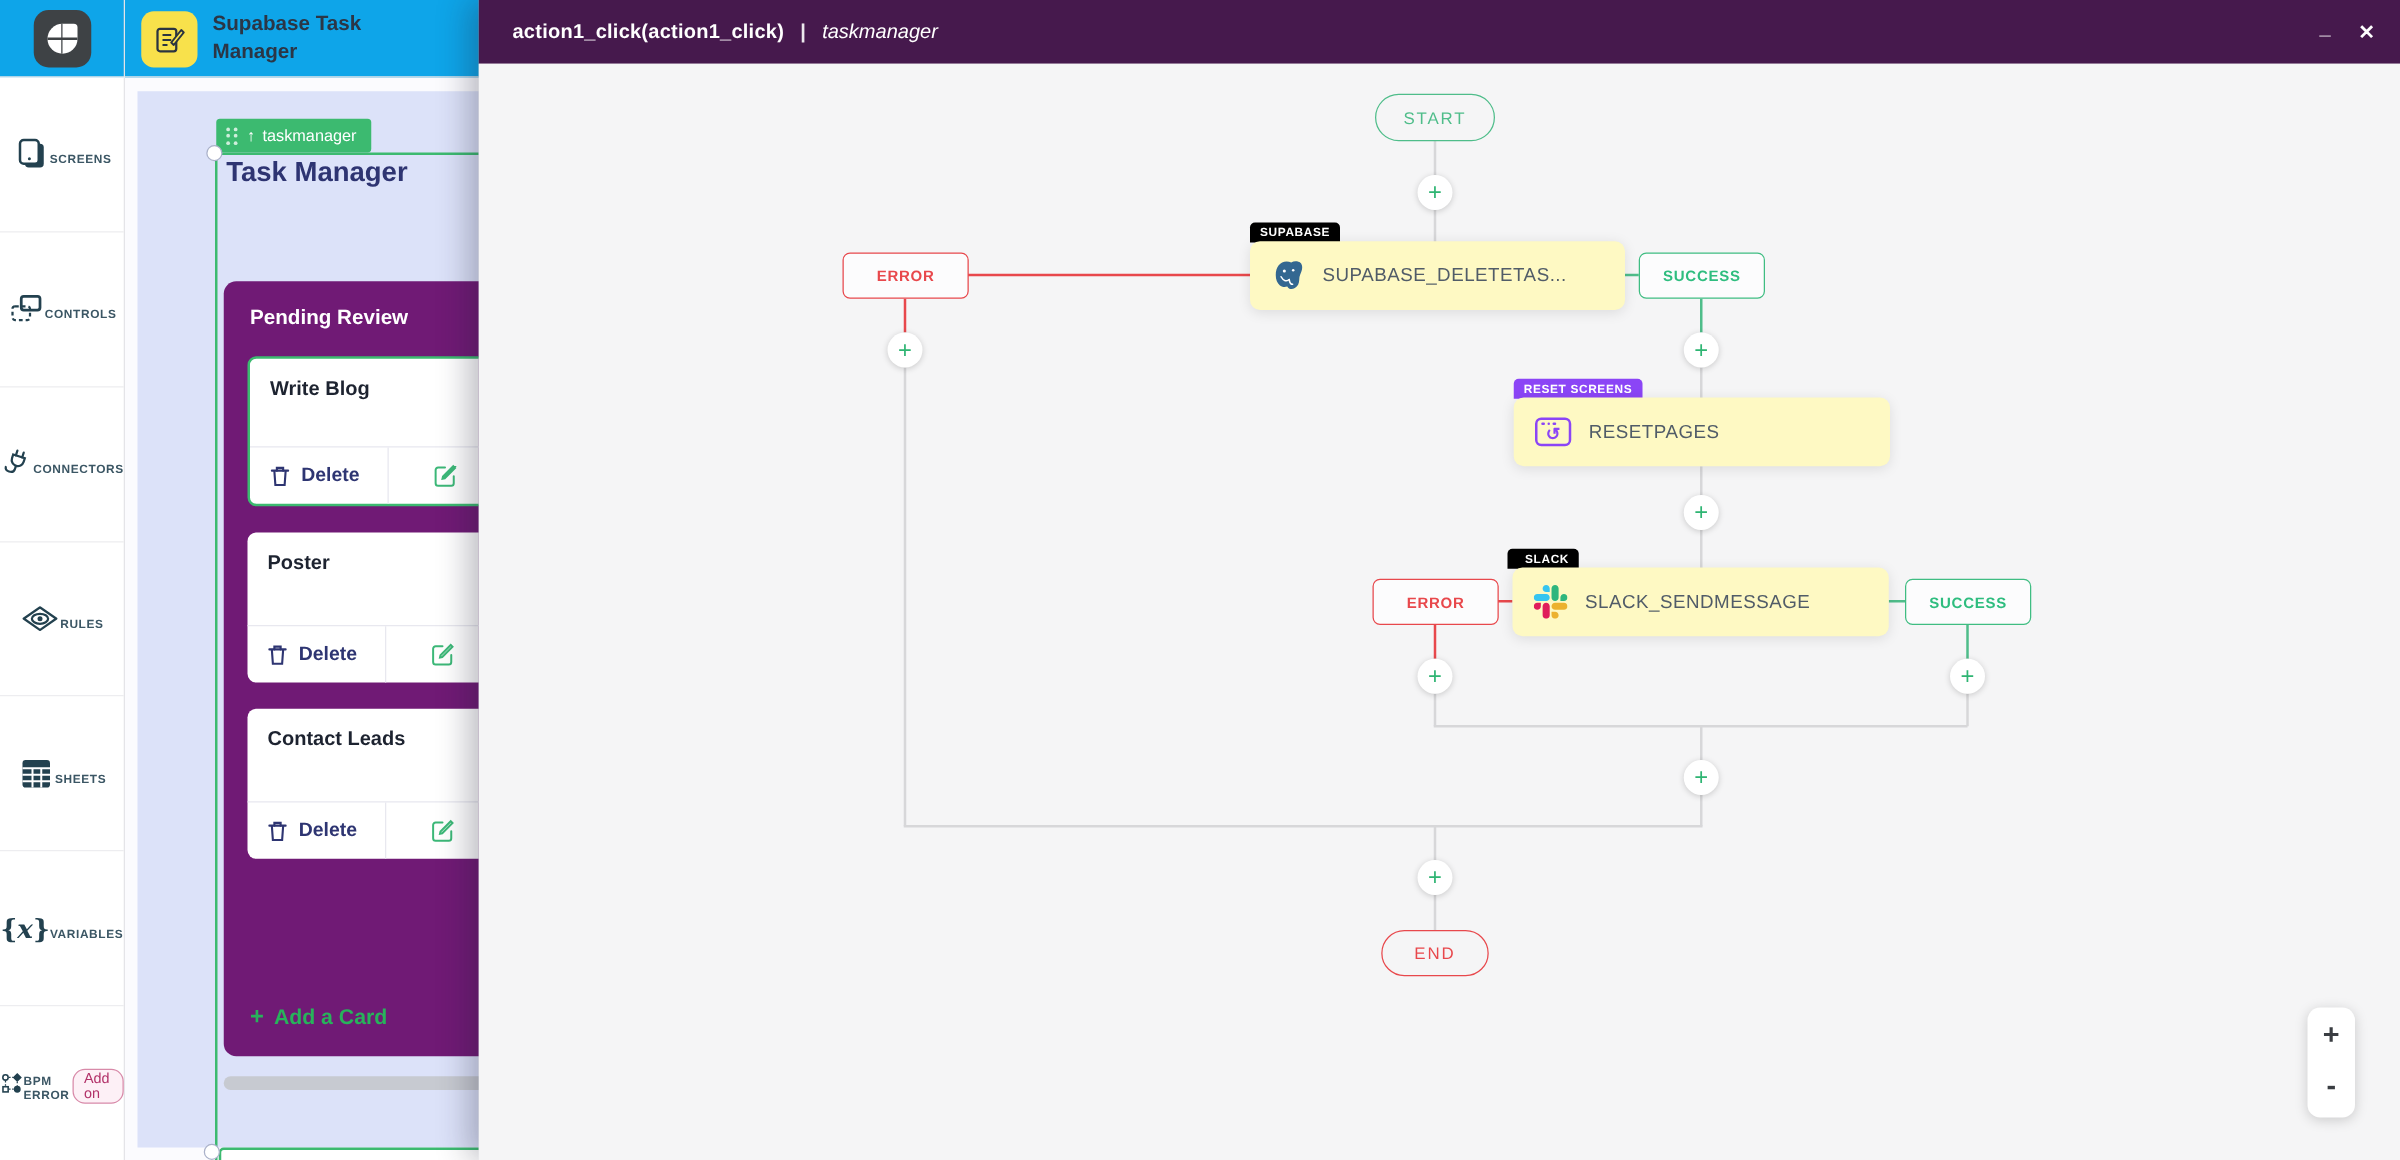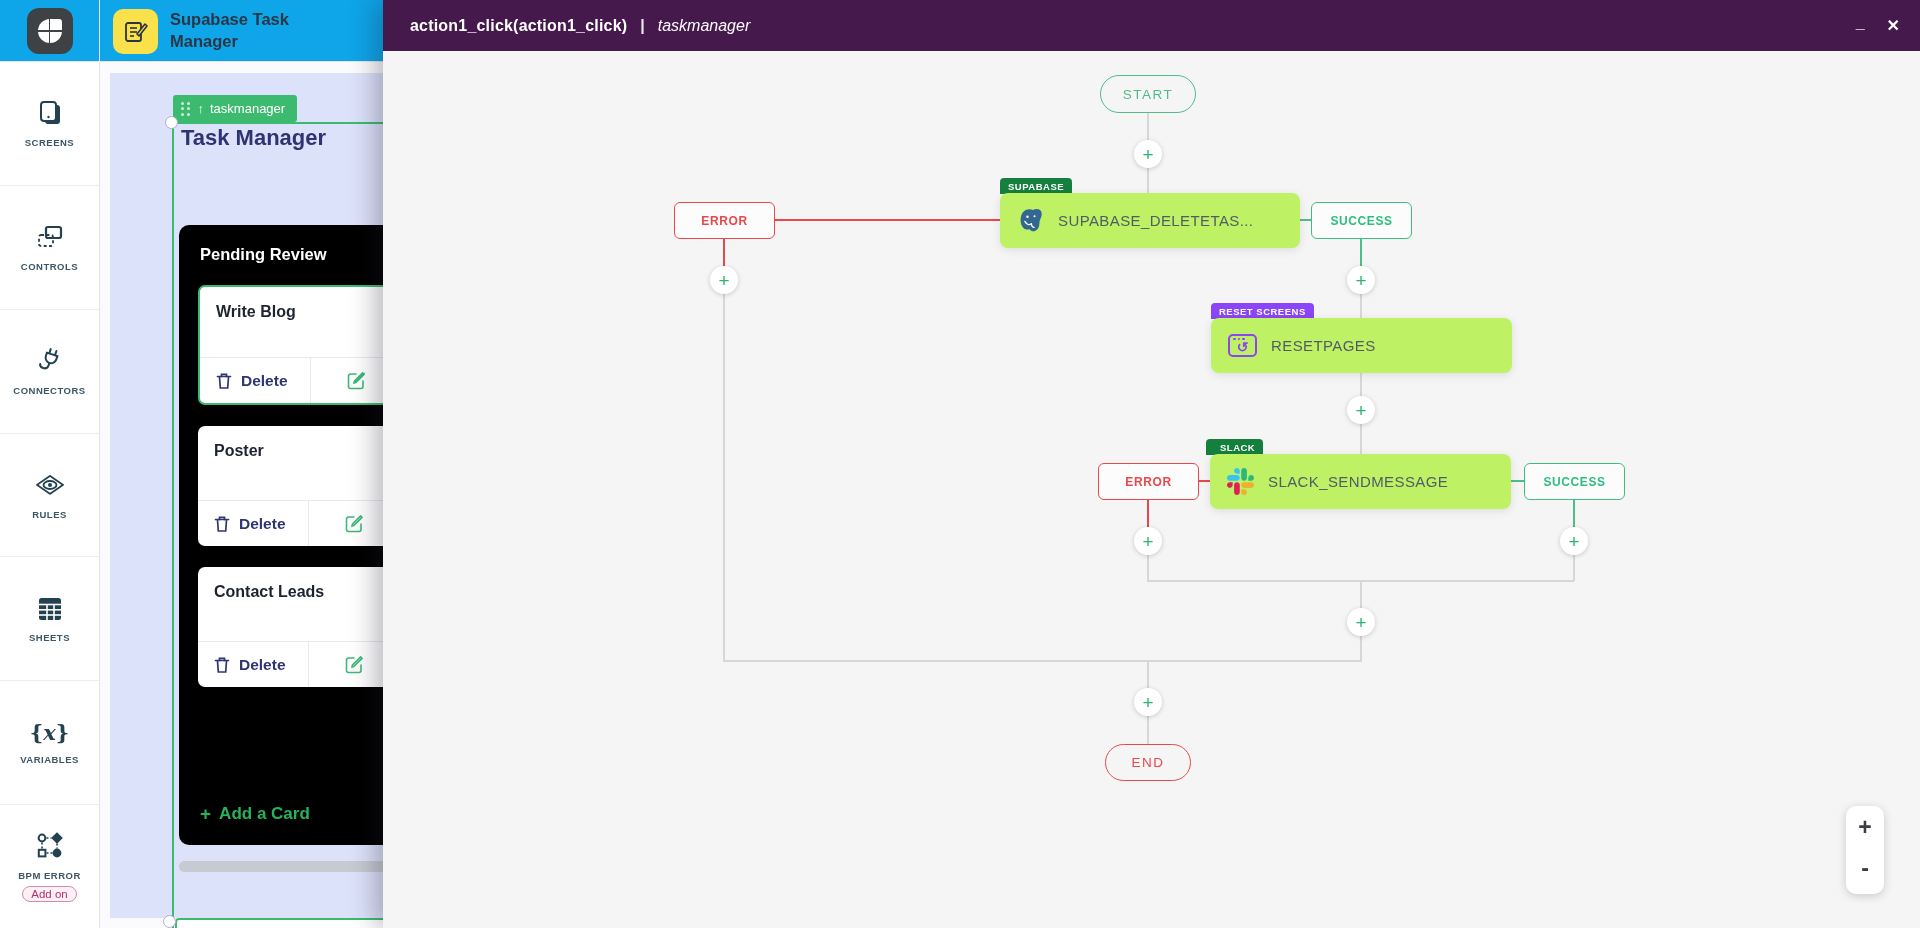--- a/index.html
+++ b/index.html
@@ -10,39 +10,39 @@
   #logo-cell { position:absolute; left:0; top:0; width:100px; height:62px; border-right:1px solid #e4e4e8; display:flex; align-items:center; justify-content:center; }
   #logo-box { width:46px; height:46px; background:#3e4245; border-radius:12px; display:flex; align-items:center; justify-content:center; }
   #logo-glyph { width:24px; height:24px; background:#fff; border-radius:50% 3px 50% 50%; position:relative; }
   #logo-glyph::before { content:""; position:absolute; left:0; top:11px; width:100%; height:1.6px; background:#3e4245; }
   #logo-glyph::after  { content:""; position:absolute; left:11px; top:0; width:1.6px; height:100%; background:#3e4245; }
   #app-icon { position:absolute; left:113px; top:9px; width:45px; height:45px; background:#f8e14b; border-radius:10px; display:flex; align-items:center; justify-content:center; }
   #topbar-title { position:absolute; left:170px; top:9px; width:140px; font-size:16.5px; font-weight:bold; color:#2b3646; line-height:1.33; }
 
   
   #sidebar { position:absolute; left:0; top:62px; width:100px; height:866px; background:#fff; border-right:1px solid #e4e4e8; display:flex; flex-direction:column; z-index:2; }
-  .side-item { flex:1; display:flex; flex-direction:column; align-items:center; justify-content:center; border-bottom:1px solid #ededf0; cursor:pointer; }
+  .side-item { flex:1; display:flex; flex-direction:row; align-items:center; justify-content:center; border-bottom:1px solid #ededf0; cursor:pointer; }
   .side-item:last-child { border-bottom:none; }
   .side-label { margin-top:9px; font-size:9.5px; font-weight:bold; letter-spacing:.5px; color:#3b5664; }
   .addon-pill { margin-top:5px; font-size:11.5px; color:#b23269; border:1px solid #d88aa9; background:#fdf0f6; border-radius:10px; padding:1px 8px; }
   .vars-glyph { font-family:"DejaVu Serif", serif; font-weight:bold; font-size:21px; color:#23414f; }
   .vars-glyph i { font-style:italic; }
 
   
   #preview { position:absolute; left:100px; top:62px; width:283px; height:866px; background:#fbfbfe; overflow:hidden; z-index:1; }
   #lavender { position:absolute; left:10px; top:11px; width:380px; height:845px; background:#dce2f9; }
   .sel-vline { position:absolute; left:72px; top:60px; width:1.5px; height:806px; background:#3cba70; }
   .sel-hline { position:absolute; left:72px; top:60px; width:211px; height:1.5px; background:#3cba70; }
   .sel-handle { position:absolute; width:13px; height:13px; border-radius:50%; background:#fff; border:1.5px solid #aab1c9; }
   #widget-tag { position:absolute; left:73px; top:33px; height:27px; background:#3cba70; color:#fff; display:flex; align-items:center; padding:0 12px 0 8px; font-size:13px; border-radius:3px 3px 3px 0; }
   .drag-dots { display:inline-grid; grid-template-columns:3px 3px; grid-gap:2.5px; margin-right:8px; }
   .drag-dots i { width:3px; height:3px; border-radius:50%; background:rgba(255,255,255,.75); }
   .tag-arrow { margin-right:6px; font-size:13px; }
   #page-title { position:absolute; left:81px; top:63px; font-size:22px; font-weight:bold; color:#2e3472; }
-  #board-panel { position:absolute; left:79px; top:163px; width:360px; height:620px; background:#000000; border-radius:10px; }
+  #board-panel { position:absolute; left:79px; top:163px; width:360px; height:620px; background:#701a75; border-radius:10px; }
   #column-title { position:absolute; left:21px; top:20px; font-size:16.5px; font-weight:bold; color:#fff; }
   .task-card { position:absolute; left:19px; width:330px; height:120px; background:#fff; border-radius:7px;text-align:center; }
   .task-card.selected { border:2px solid #3cba70; }
   .card-title { position:absolute; left:16px; top:16px; font-size:16px; font-weight:bold; color:#1d2330; }
   .card-actions { position:absolute; left:0; right:0; bottom:0; height:46px; border-top:1px solid #e8e8ef; display:flex; }
   .card-del { width:111px; display:flex; align-items:center; gap:9px; padding-left:16px; border-right:1px solid #e8e8ef; font-size:15.5px; font-weight:bold; color:#2e3572; cursor:pointer; }
   .card-edit { flex:1; display:flex; align-items:center; padding-left:36px; cursor:pointer; }
   #add-card { position:absolute; left:21px; top:578px; display:flex; align-items:center; gap:8px; font-size:17px; font-weight:bold; color:#28b25b; cursor:pointer; }
   #add-card .plus { font-size:19px; }
   #preview-scrollbar { position:absolute; left:79px; top:799px; width:290px; height:11px; border-radius:6px; background:#c7cad1; }
@@ -62,24 +62,24 @@
   .pill { position:absolute; display:flex; align-items:center; justify-content:center; border-radius:19px; font-size:13.5px; letter-spacing:1.5px; background:transparent; }
   #start-node { left:717px; top:24px; width:96px; height:38px; border:1.5px solid #4fbd8a; color:#4fbd8a; }
   #end-node { left:722px; top:693px; width:86px; height:37px; border:1.5px solid #e8484c; color:#e8484c; }
 
   .fline { position:absolute; background:#d7d7d9; }
   .fline.red { background:#e8484c; }
   .fline.green { background:#4fbd8a; }
 
   .plus-btn { position:absolute; width:28px; height:28px; border-radius:50%; background:#fff; box-shadow:0 1px 5px rgba(0,0,0,.18); color:#2fb573; font-size:19px; font-weight:400; display:flex; align-items:center; justify-content:center; cursor:pointer; line-height:1; }
 
-  .step-node { position:absolute; width:300px; height:55px; background:#bef264; border-radius:8px; box-shadow:0 2px 10px rgba(0,0,0,.10); display:flex; align-items:center; padding-left:17px; gap:14px; cursor:pointer; }
+  .step-node { position:absolute; width:300px; height:55px; background:#fef9c3; border-radius:8px; box-shadow:0 2px 10px rgba(0,0,0,.10); display:flex; align-items:center; padding-left:17px; gap:14px; cursor:pointer; }
   .step-label { font-size:15px; color:#515c68; letter-spacing:.4px; }
   .step-badge { position:absolute; height:16px; display:flex; align-items:center; padding:0 8px; border-radius:4px 4px 0 0; color:#fff; font-size:9.5px; font-weight:bold; letter-spacing:.5px; }
-  .badge-green { background:#15803d; }
+  .badge-green { background:#000000; }
   .badge-purple { background:#8b45f6; }
 
   .branch-chip { position:absolute; width:101px; height:37px; border-radius:6px; background:#fcfcfd; display:flex; align-items:center; justify-content:center; font-size:12px; font-weight:bold; letter-spacing:.6px; }
   .chip-error { border:1.4px solid #e8484c; color:#e8484c; }
   .chip-success { border:1.4px solid #3fbd82; color:#2fbd7f; }
 
   .reset-icon { width:29px; height:23px; border:2px solid #8b45f6; border-radius:5px; position:relative; display:flex; align-items:flex-end; justify-content:center; }
   .reset-icon .dots { position:absolute; top:1.5px; left:3px; display:flex; gap:2px; }
   .reset-icon .dots i { width:2.5px; height:2.5px; background:#8b45f6; border-radius:50%; }
   .reset-icon .rot { color:#8b45f6; font-size:14px; font-weight:bold; line-height:1; margin-bottom:1px; }

